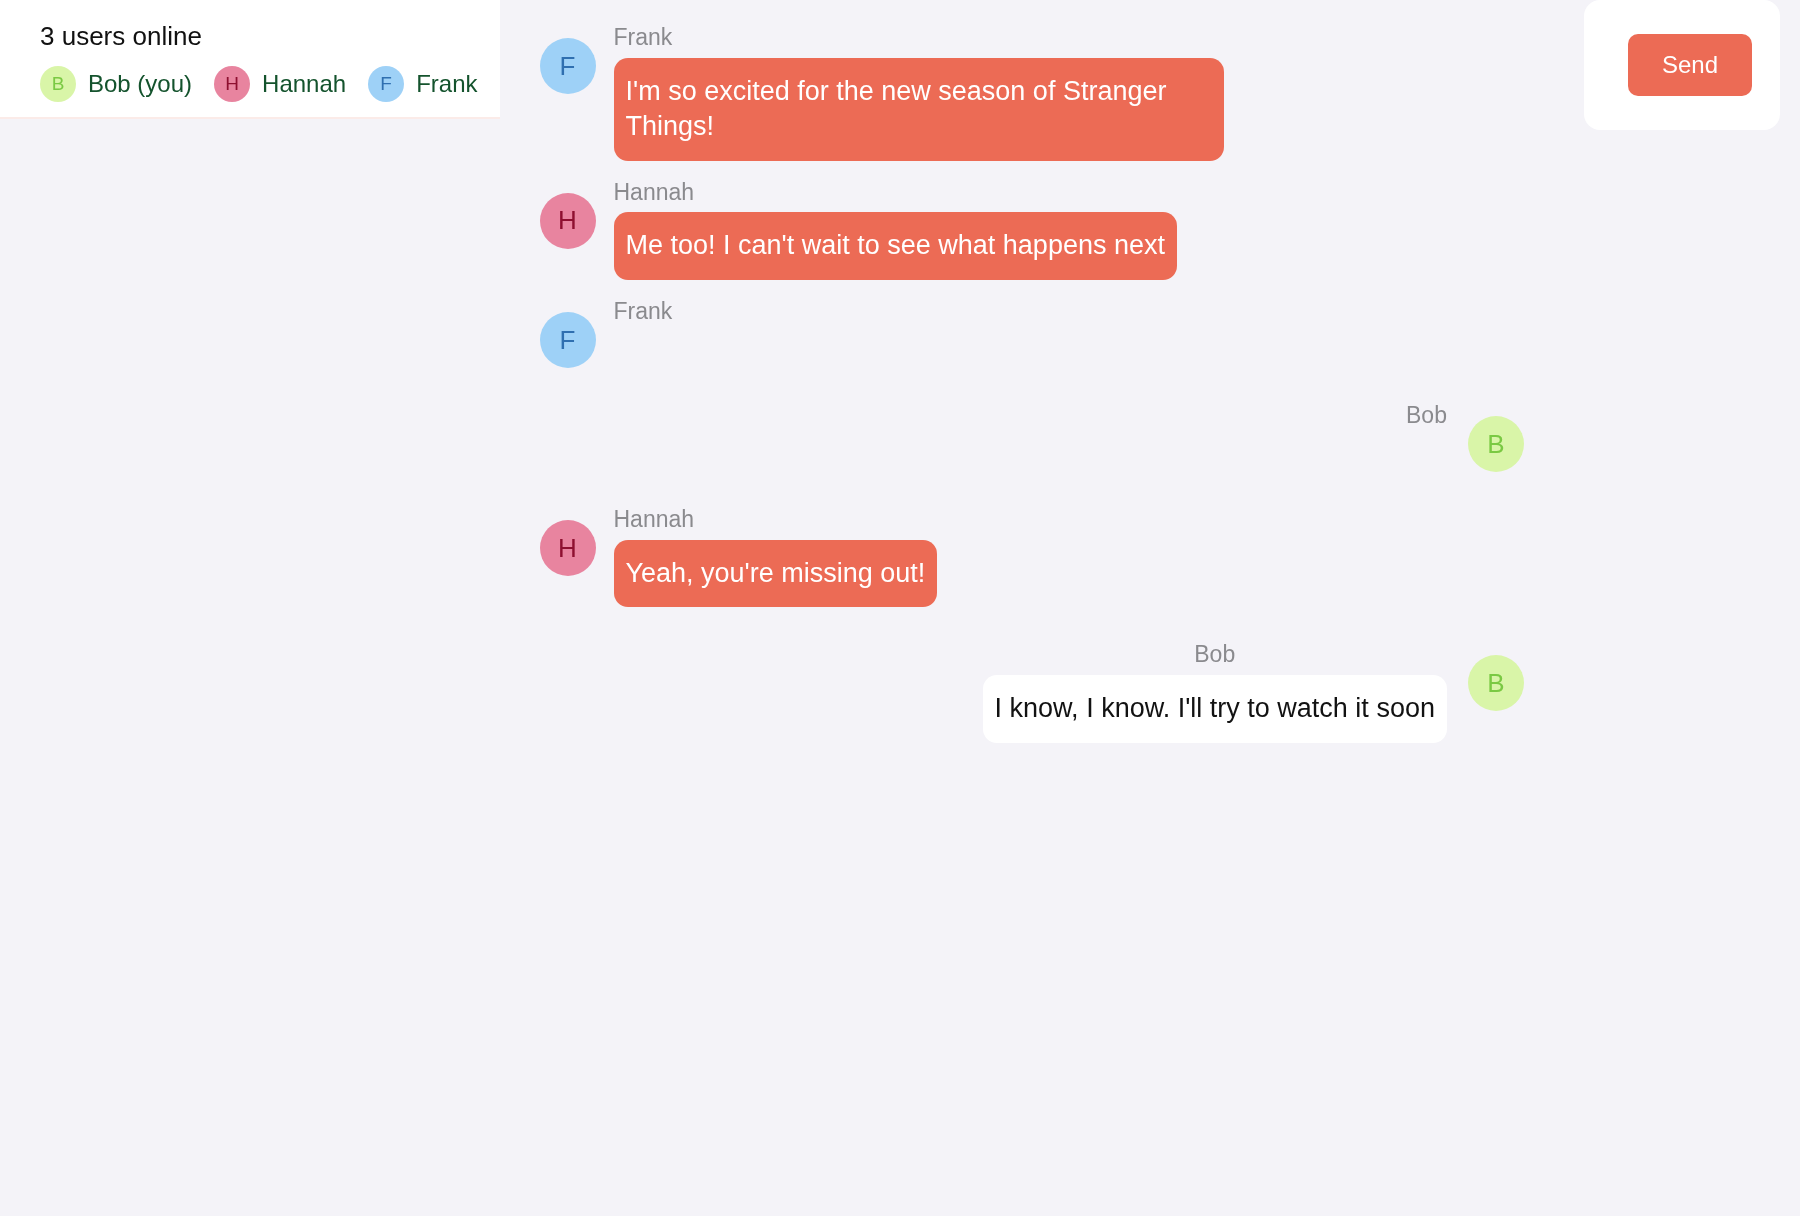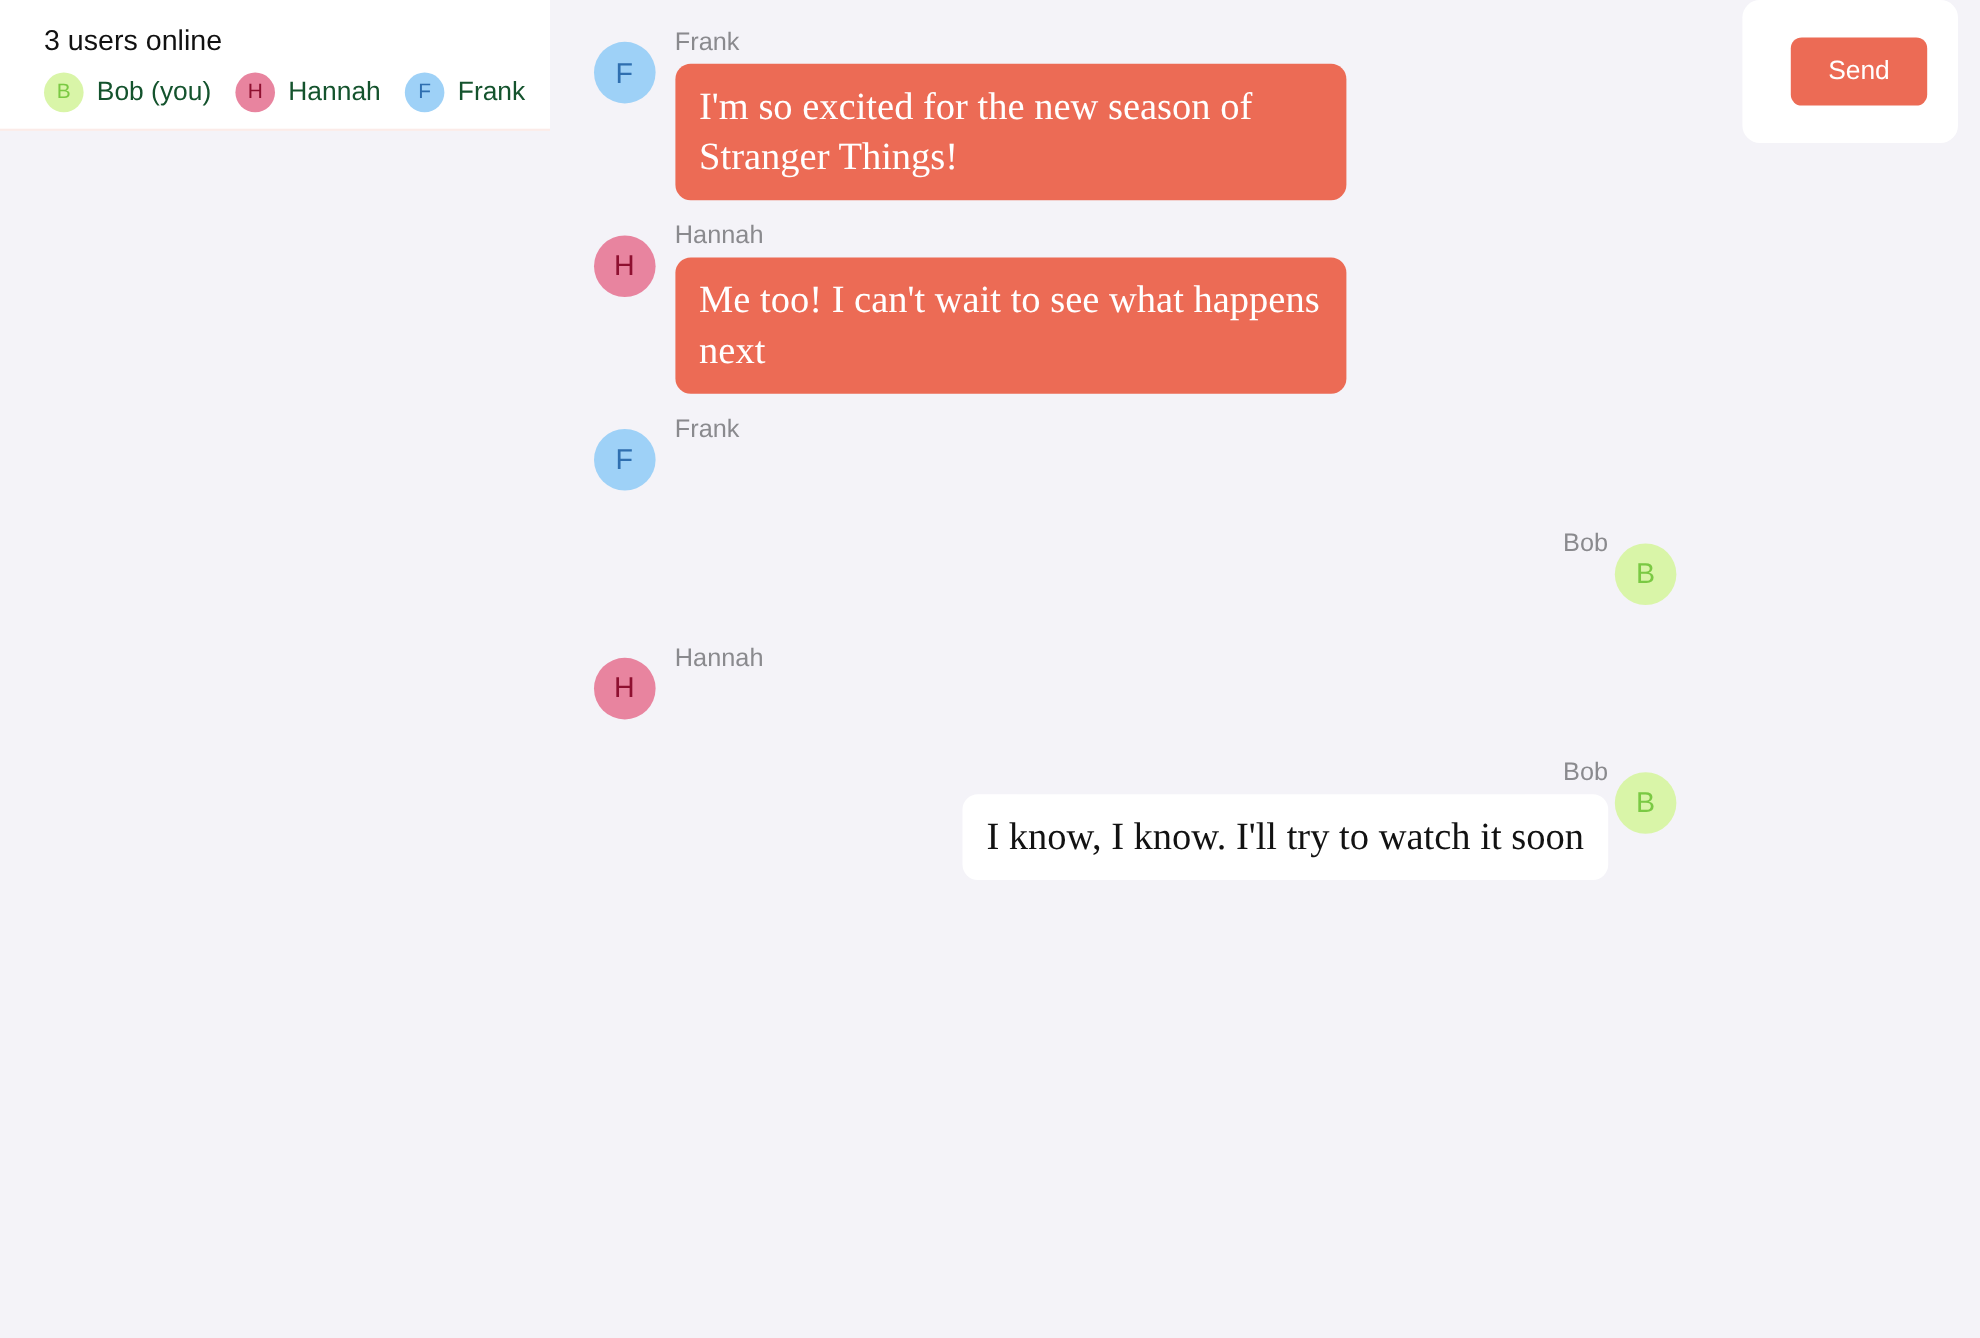--- a/index.html
+++ b/index.html
@@ -97,38 +97,37 @@
   .msg-col {
     display: flex;
     flex-direction: column;
     max-width: 62%;
   }
   .msg-row.incoming .msg-col {
     align-items: flex-start;
     margin-left: 18px;
   }
   .msg-row.outgoing .msg-col {
-    align-items: flex-end;
-    margin-right: 6px;
+    align-items: center;
+    margin-right: 21px;
   }
 
   .msg-author {
     font-size: 23px;
     color: #8a8a8e;
     margin-bottom: 6px;
     line-height: 1.2;
   }
 
   .bubble {
     border-radius: 14px;
-    padding: 16px 22px;
-    font-size: 35px;
+    padding: 16px 12px;
+    font-size: 27px;
     line-height: 1.32;
     box-sizing: border-box;
-    font-family: Liberation Serif, serif;
   }
   .bubble.incoming {
     background: #ec6b55;
     color: #ffffff;
   }
   .bubble.outgoing {
     background: #ffffff;
     color: #121212;
   }
 
@@ -221,20 +220,21 @@
       <div class="msg-row outgoing" style="margin-top: 34px;">
         <div class="msg-col">
           <div class="msg-author">Bob</div>
         </div>
         <div class="avatar avatar-lg" style="background: rgb(217, 245, 168); color: rgb(122, 201, 67);">B</div>
       </div>
       <div class="msg-row incoming" style="margin-top: 34px;">
         <div class="avatar avatar-lg" style="background: rgb(232, 132, 159); color: rgb(142, 16, 48);">H</div>
         <div class="msg-col">
           <div class="msg-author">Hannah</div>
+          <div class="bubble incoming">Yeah, you're missing out!</div>
         </div>
       </div>
       <div class="msg-row outgoing" style="margin-top: 34px;">
         <div class="msg-col">
           <div class="msg-author">Bob</div>
           <div class="bubble outgoing">I know, I know. I'll try to watch it soon</div>
         </div>
         <div class="avatar avatar-lg" style="background: rgb(217, 245, 168); color: rgb(122, 201, 67);">B</div>
       </div>
     </div>

